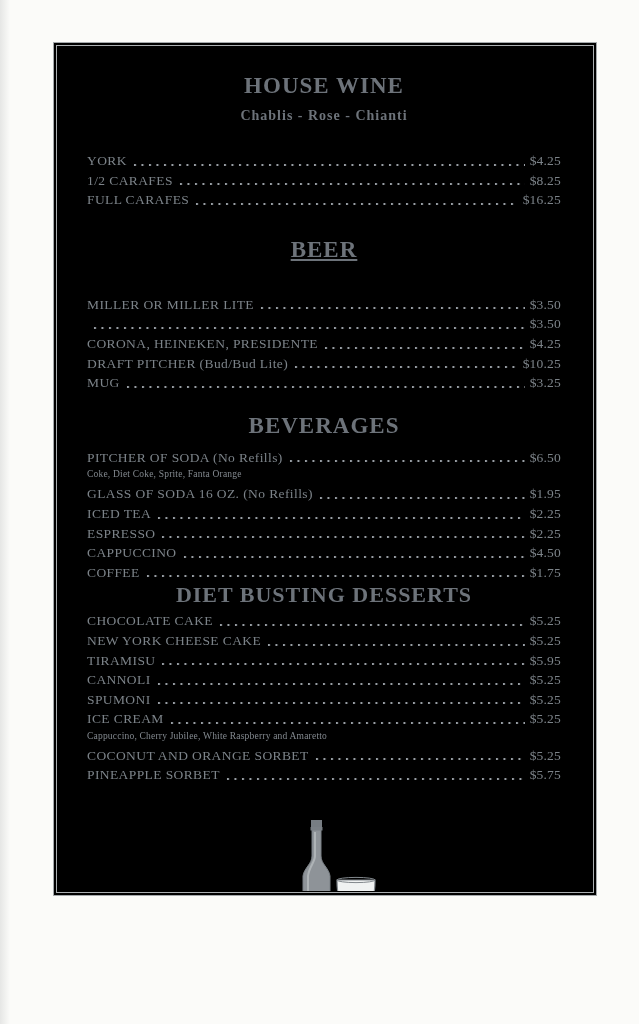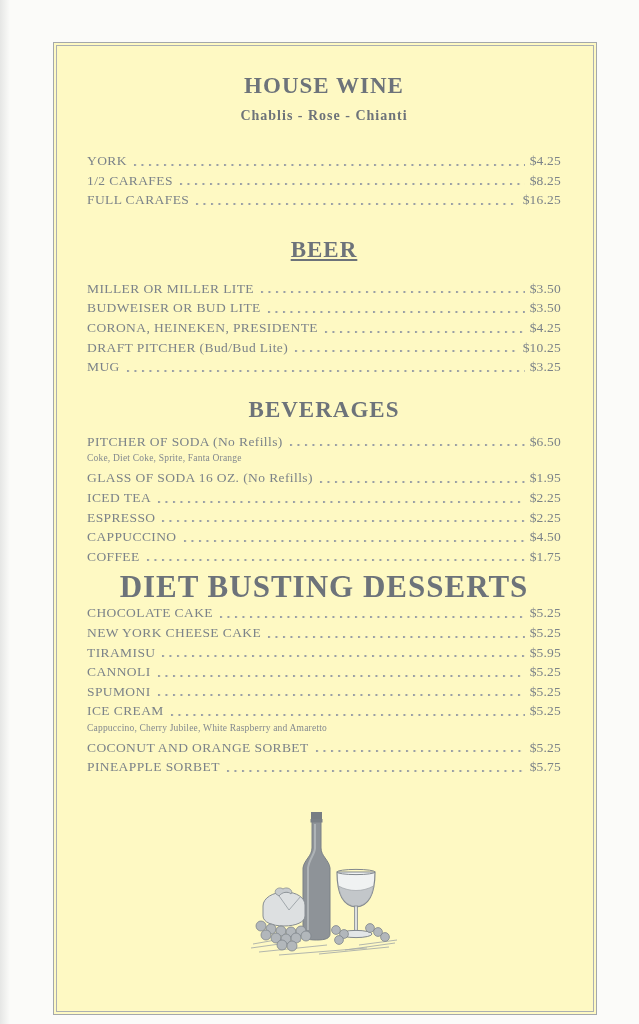--- a/index.html
+++ b/index.html
@@ -9,23 +9,23 @@
     font-family:"Liberation Serif","DejaVu Serif",serif;
     position:relative;
     overflow:hidden;
   }
   .scan-edge{
     position:absolute;left:0;top:0;width:10px;height:1024px;
     background:linear-gradient(to right, rgba(190,192,192,.35), rgba(190,192,192,0));
     pointer-events:none;
   }
   .frame-outer{
-    position:absolute;left:53px;top:42px;width:544px;height:973px;
+    position:absolute;left:53px;top:42px;width:544px;height:854px;
     border:1px solid #a4a8ab;
-    background:#fef9c3;
+    background:#000000;
     box-sizing:border-box;
   }
   .frame-inner{
     position:absolute;inset:2px;
     border:1px solid #abafb2;
     box-sizing:border-box;
   }
   .menu-content{
     position:absolute;inset:1px;
     padding:26px 31px 0 29px;
@@ -39,24 +39,24 @@
     line-height:26px;
   }
   .section-subheading{
     margin:5px 0 0 0;text-align:center;
     font-size:14px;font-weight:bold;
     color:#6d737a;letter-spacing:1px;
     line-height:24px;
   }
   .items{margin-top:23px;}
   .sec-beer .section-heading{margin-top:27px;text-decoration:underline;}
-  .sec-beer .items{margin-top:16px;}
+  .sec-beer .items{margin-top:32px;}
   .sec-bev .section-heading{margin-top:20px;}
   .sec-bev .items{margin-top:9px;}
-  .sec-des .section-heading{margin-top:8px;font-size:31px;}
+  .sec-des .section-heading{margin-top:0;font-size:22px;}
   .sec-des .items{margin-top:3px;}
   .menu-row{
     display:flex;align-items:flex-end;
     font-size:13.5px;line-height:19.6px;
     color:#7c8389;letter-spacing:.4px;
   }
   .item-name{white-space:nowrap;}
   .leader{
     flex:1;height:4px;margin:0 5px 4px 6px;
     background-image:radial-gradient(circle at 2px 2px,#999fa5 1.05px,rgba(0,0,0,0) 1.45px);
@@ -106,21 +106,20 @@
 
       <div class="section sec-beer">
         <h1 class="section-heading">BEER</h1>
         <div class="items">
           <div class="menu-row">
             <span class="item-name">MILLER OR MILLER LITE</span>
             <span class="leader"></span>
             <span class="item-price">$3.50</span>
           </div>
           <div class="menu-row">
-            <span class="item-name">BUDWEISER OR BUD LITE</span>
             <span class="leader"></span>
             <span class="item-price">$3.50</span>
           </div>
           <div class="menu-row">
             <span class="item-name">CORONA, HEINEKEN, PRESIDENTE</span>
             <span class="leader"></span>
             <span class="item-price">$4.25</span>
           </div>
           <div class="menu-row">
             <span class="item-name">DRAFT PITCHER (Bud/Bud Lite)</span>

